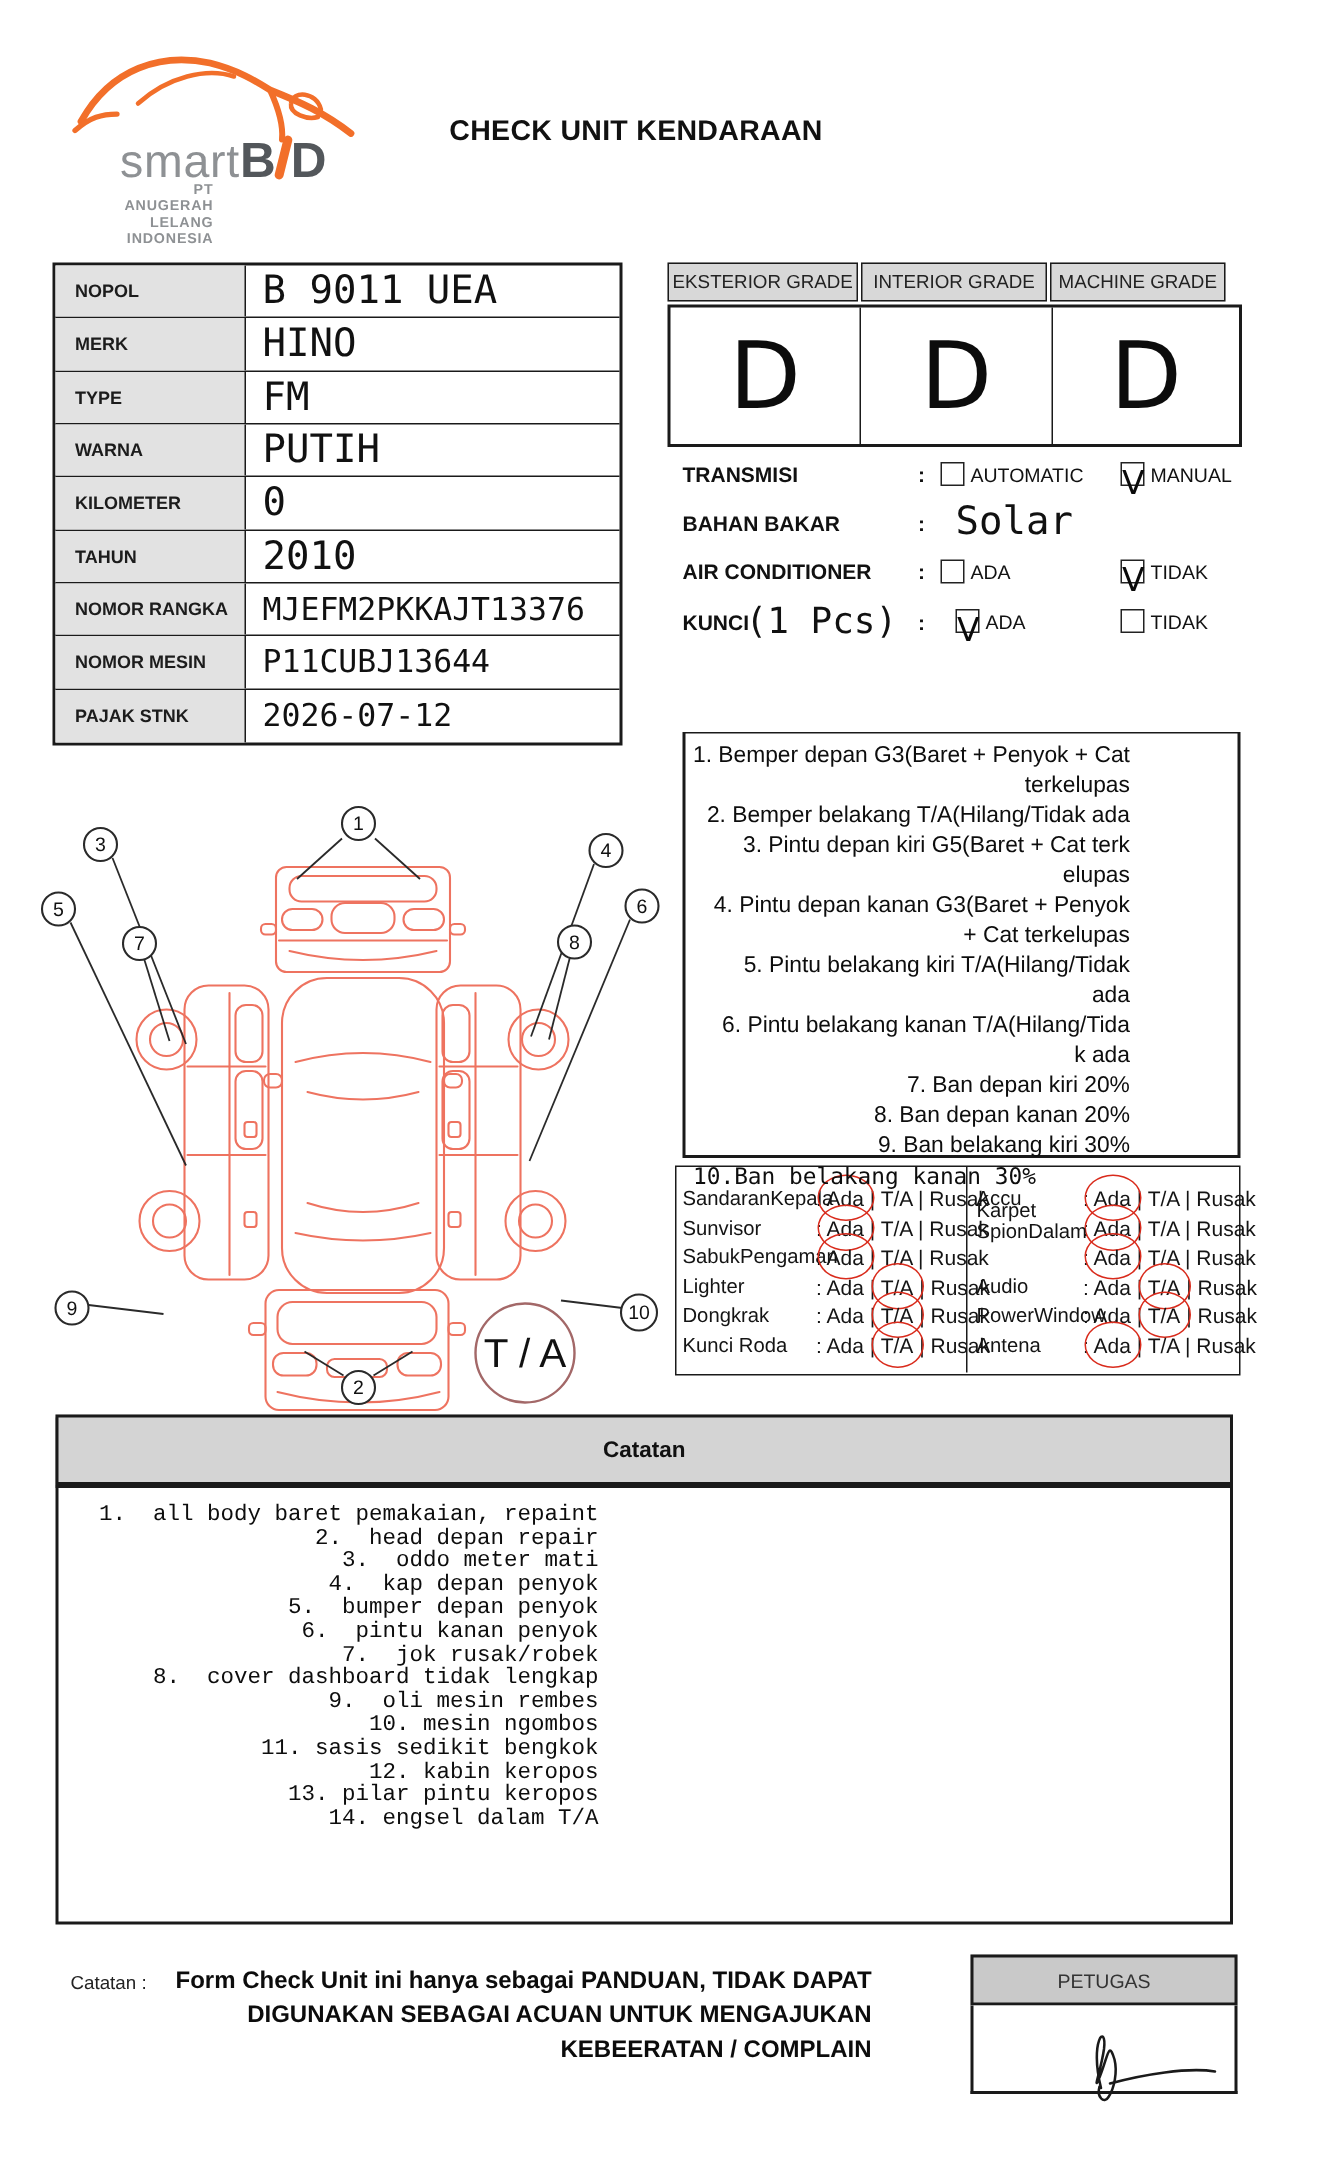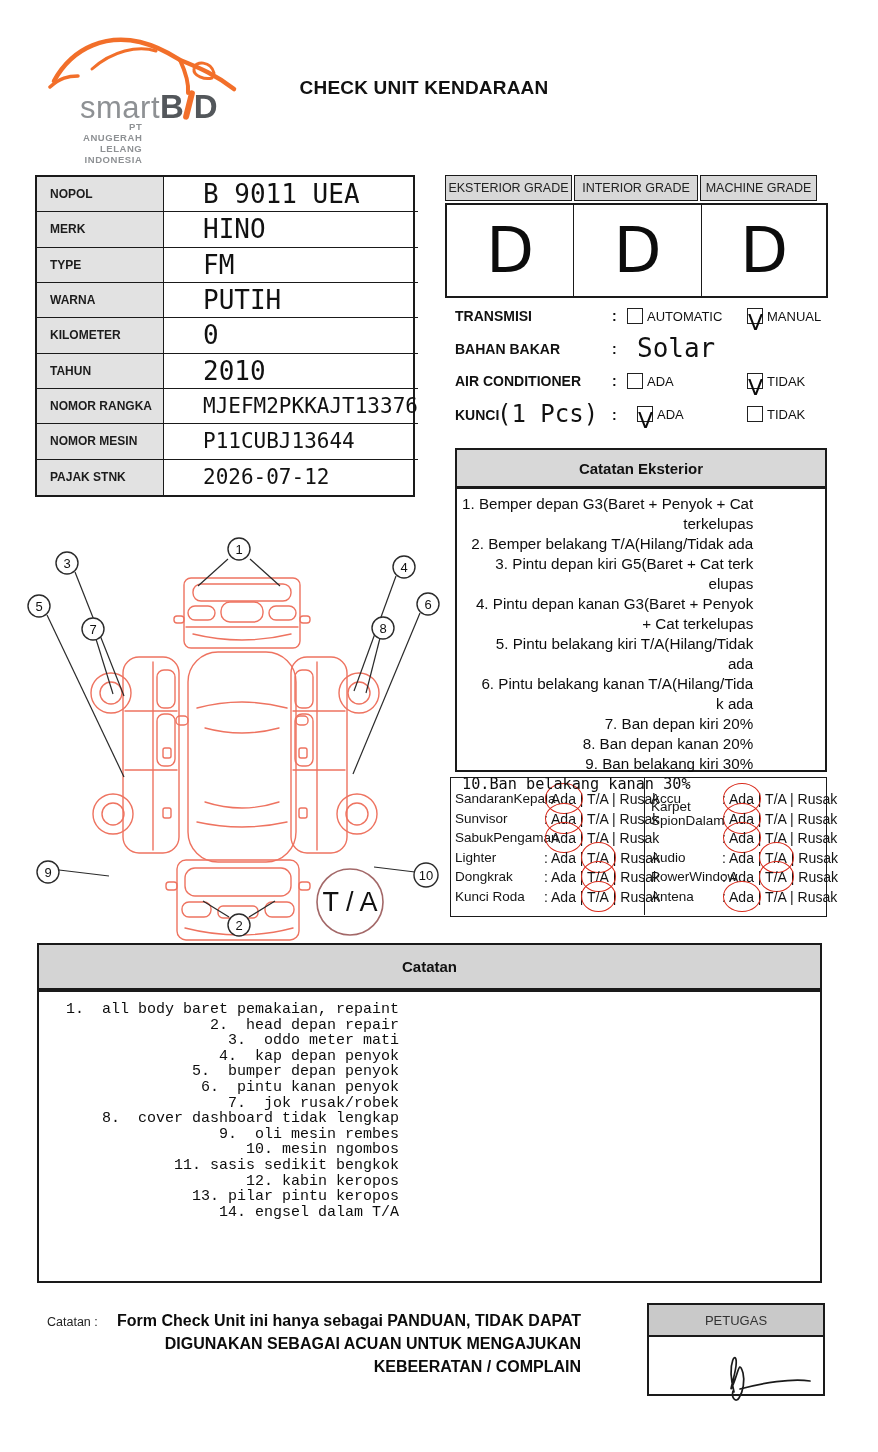--- a/index.html
+++ b/index.html
@@ -13,21 +13,21 @@
   .brand-bd{font-size:33px;font-weight:bold;color:#53575b;}
   .brand-i{display:inline-block;width:6px;height:30px;background:#f26f2a;border-radius:3px;
            transform:rotate(14deg);vertical-align:-2px;margin:0 2px;}
   .tagline{position:absolute;left:83px;top:121px;font-size:9.5px;font-weight:bold;color:#8e9194;letter-spacing:0.55px;}
   .doc-title{position:absolute;left:424px;top:77px;transform:translateX(-50%);
              font-size:19px;font-weight:bold;letter-spacing:0.2px;white-space:nowrap;}
 
   
   .vtable{position:absolute;left:35px;top:175px;width:380px;height:322px;
           border:2px solid #1a1a1a;box-sizing:border-box;display:grid;grid-template-rows:repeat(9,1fr);}
-  .vrow{display:grid;grid-template-columns:127px 1fr;border-bottom:1.5px solid #1a1a1a;gap:28px;}
+  .vrow{display:grid;grid-template-columns:127px 1fr;border-bottom:1.5px solid #1a1a1a;}
   .vrow:last-child{border-bottom:none;}
   .vlabel{background:#e2e2e2;border-right:1.5px solid #1a1a1a;display:flex;align-items:center;
           padding-left:13px;font-size:12px;font-weight:bold;color:#1c1c1c;}
   .vvalue{display:flex;align-items:center;padding-left:11px;font-family:"DejaVu Sans Mono",monospace;white-space:nowrap;}
   .vvalue.lg{font-size:26px;}
   .vvalue.sm{font-size:21px;}
 
   
   .ghead{position:absolute;top:175px;height:26px;background:#d8d8d8;border:1.5px solid #1a1a1a;
          box-sizing:border-box;display:flex;align-items:center;justify-content:center;font-size:12.5px;color:#222;}
@@ -204,23 +204,20 @@
         <span class="cbox"></span>
         <span class="vmark">V</span>
         <span class="clabel">ADA</span>
       </span>
       <span class="choice" style="left: 747px;">
         <span class="cbox"></span>
         <span class="clabel">TIDAK</span>
       </span>
     </div>
 
-  <div class="ce-head">
-    <span>Catatan Eksterior</span>
-    </div>
   <div class="ce-body"></div>
   <pre class="ce-list">1. Bemper depan G3(Baret + Penyok + Cat
     terkelupas
 2. Bemper belakang T/A(Hilang/Tidak ada
 3. Pintu depan kiri G5(Baret + Cat terk
    elupas
 4. Pintu depan kanan G3(Baret + Penyok
    + Cat terkelupas
 5. Pintu belakang kiri T/A(Hilang/Tidak
     ada

